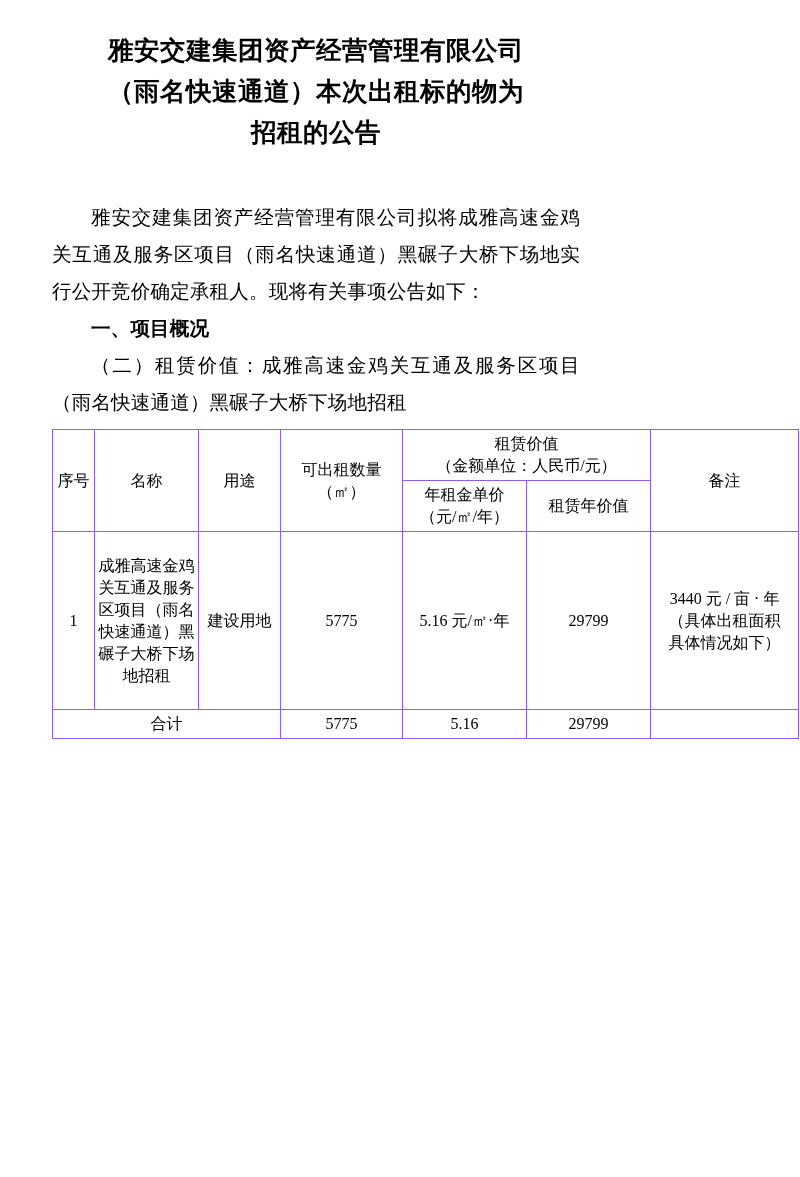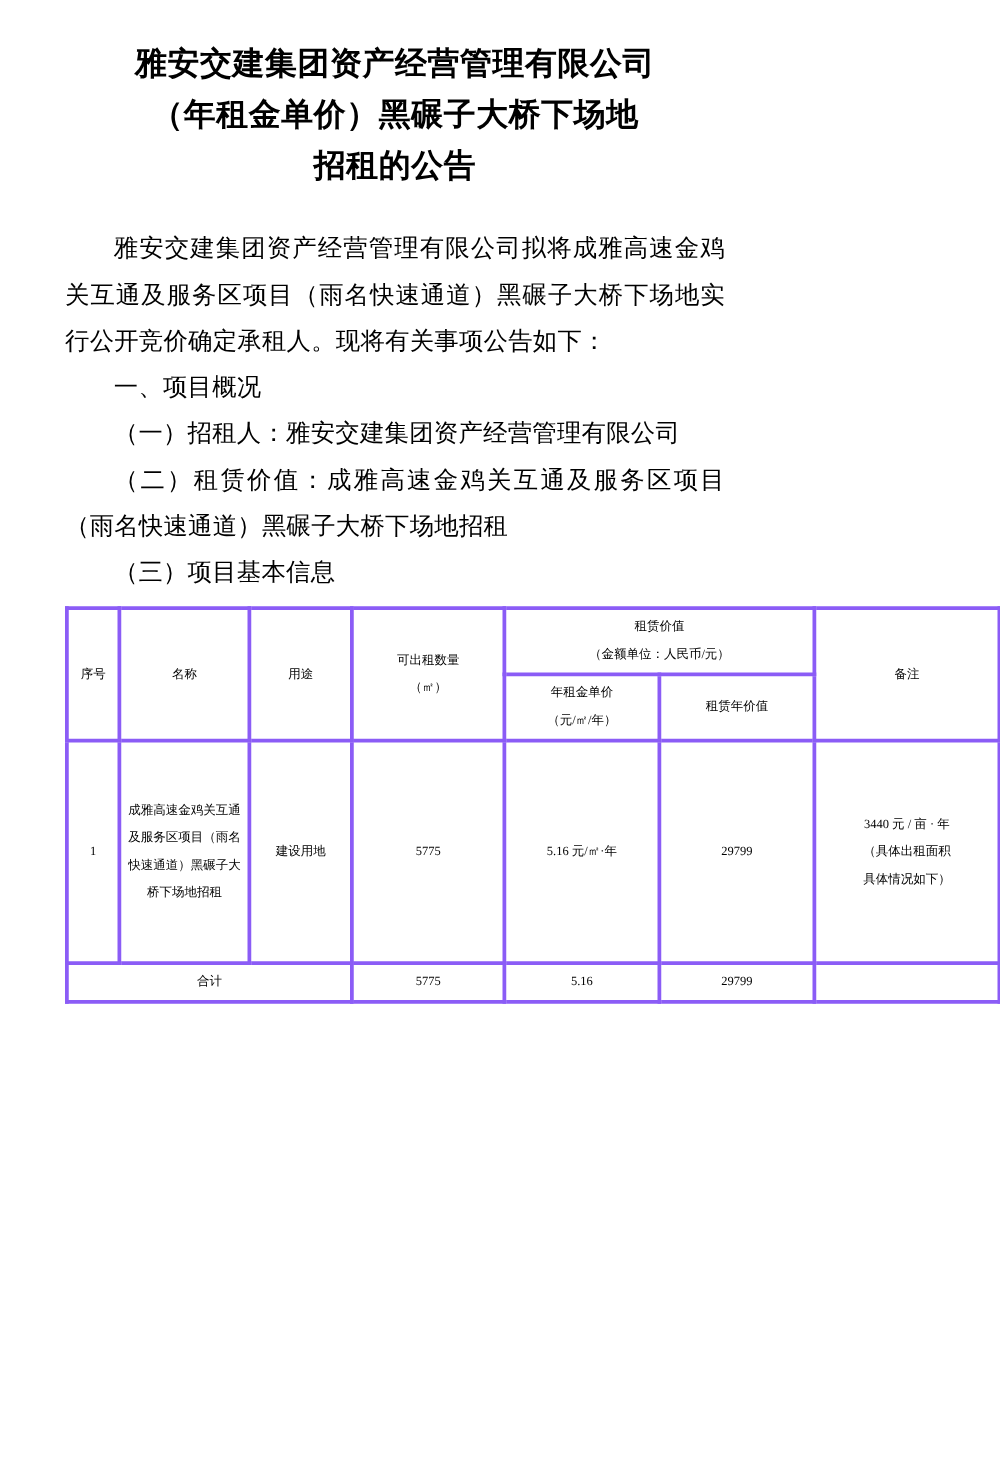--- a/index.html
+++ b/index.html
@@ -30,50 +30,50 @@
     letter-spacing: 0.5px;
     margin: 8px 0 0 0;
     padding: 0 6px;
   }
   .doc-title .tline {
     display: block;
     white-space: nowrap;
   }
   
   .body-block {
-    margin-top: 28px;
+    margin-top: 46px;
   }
   p.para {
     font-size: 19.5px;
     line-height: 37px;
     margin: 0;
     text-align: justify;
     text-justify: inter-ideograph;
     letter-spacing: 0.2px;
   }
   p.indent2 {
     text-indent: 39px;
   }
   p.heading {
-    font-weight: normal;
+    font-weight: bold;
     text-indent: 39px;
   }
   
   table.rent-table {
     width: 100%;
     border-collapse: collapse;
     margin-top: 8px;
     table-layout: fixed;
   }
   table.rent-table td,
   table.rent-table th {
-    border: 3px solid #8b5cf6;
+    border: 1px solid #8b5cf6;
     text-align: center;
     vertical-align: middle;
-    font-size: 10px;
+    font-size: 16px;
     line-height: 22px;
     font-weight: normal;
     padding: 3px 2px;
     font-family: "Liberation Serif", "DejaVu Serif", serif;
   }
   .col-no     { width: 42px; }
   .col-name   { width: 104px; }
   .col-use    { width: 82px; }
   .col-qty    { width: 122px; }
   .col-unit   { width: 124px; }
@@ -97,30 +97,28 @@
   .tall { height: 178px; }
   .hdr-sub { display: block; }
 </style>
 </head>
 <body>
 
 <div class="page">
 
   <div class="doc-title">
     <span class="tline">雅安交建集团资产经营管理有限公司</span>
-    <span class="tline">（年租金单价）黑碾子大桥下场地</span>
+    <span class="tline">（雨名快速通道）本次出租标的物为</span>
     <span class="tline">招租的公告</span>
   </div>
 
   <div class="body-block">
     <p class="para indent2">雅安交建集团资产经营管理有限公司拟将成雅高速金鸡关互通及服务区项目（雨名快速通道）黑碾子大桥下场地实行公开竞价确定承租人。现将有关事项公告如下：</p>
     <p class="para heading">一、项目概况</p>
-    <p class="para indent2">（一）招租人：雅安交建集团资产经营管理有限公司</p>
     <p class="para indent2">（二）租赁价值：成雅高速金鸡关互通及服务区项目（雨名快速通道）黑碾子大桥下场地招租</p>
-    <p class="para indent2">（三）项目基本信息</p>
   </div>
 
   <table class="rent-table">
     <colgroup>
       <col class="col-no">
       <col class="col-name">
       <col class="col-use">
       <col class="col-qty">
       <col class="col-unit">
       <col class="col-annual">

